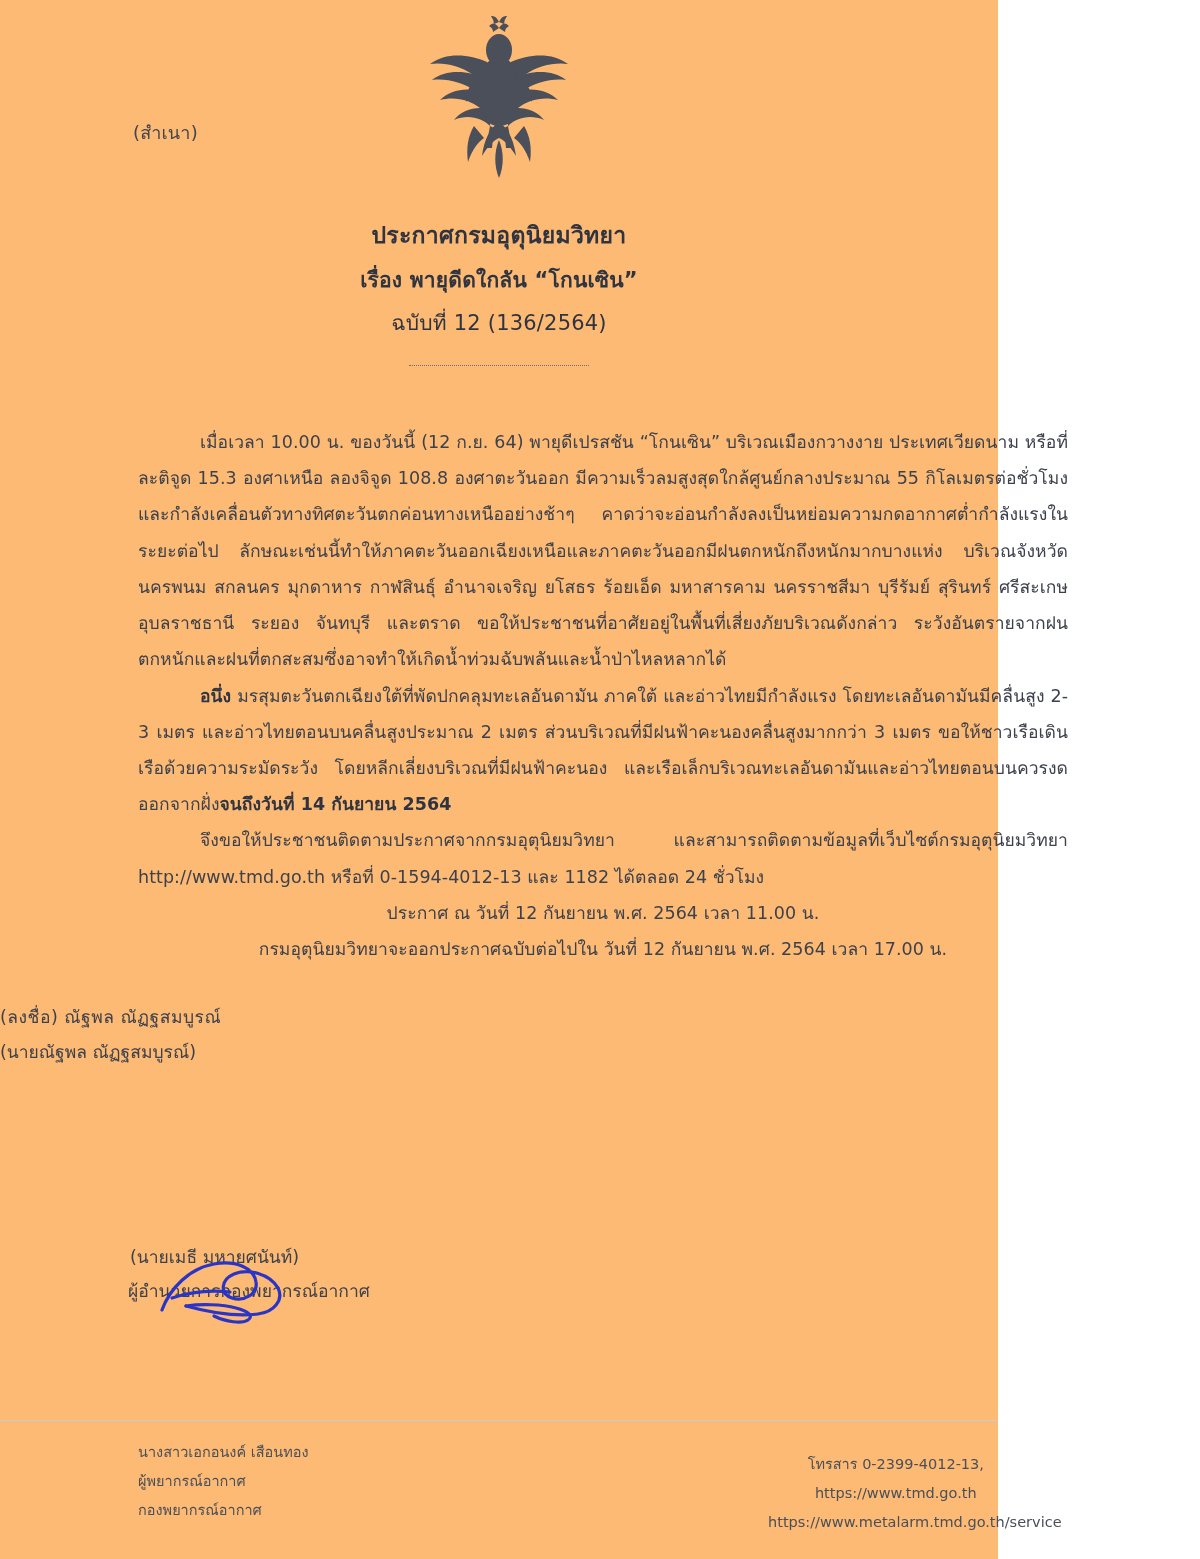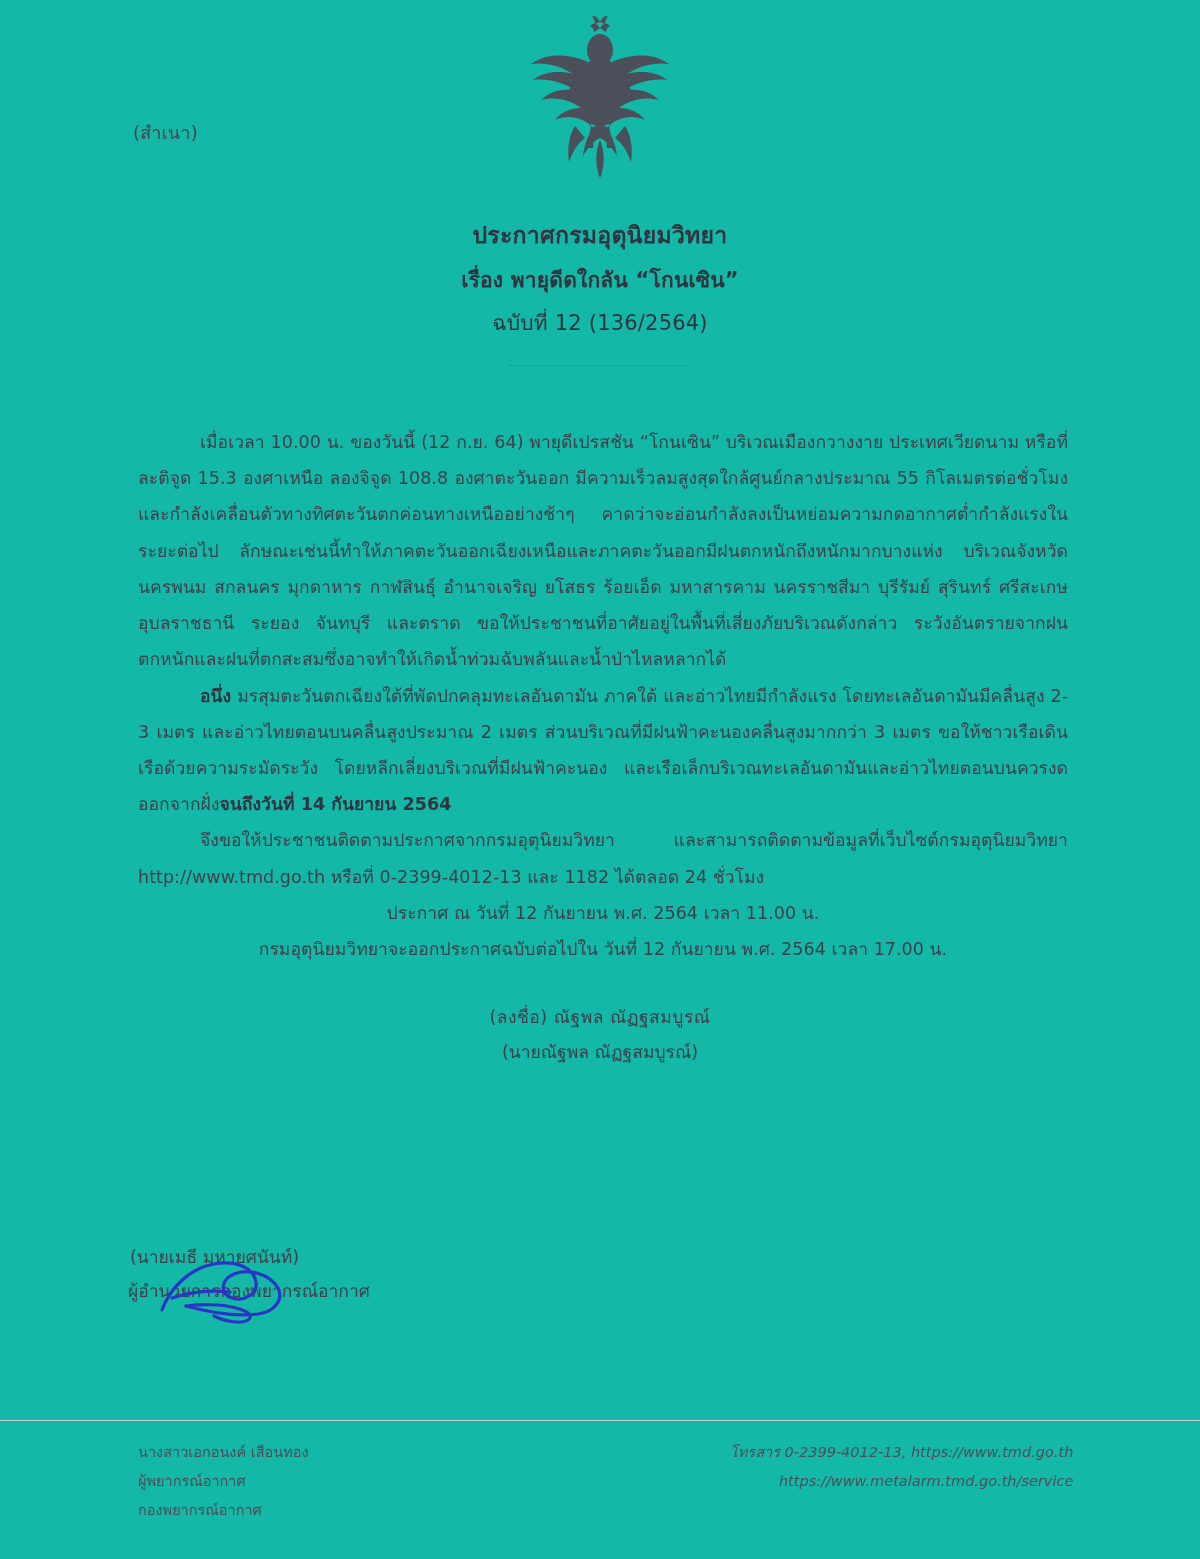--- a/index.html
+++ b/index.html
@@ -11,23 +11,23 @@
     width: 1200px;
     height: 1559px;
     position: relative;
     font-family: "DejaVu Sans", "Liberation Sans", sans-serif;
     color: #3a3f4b;
     overflow: hidden;
   }
   .page {
     position: absolute;
     top: 0; left: 0;
-    width: 1200px;
+    width: 998px;
     height: 1559px;
-    background: #14b8a6;
+    background: #fdba74;
   }
 
   
   .copy-mark {
     position: absolute;
     left: 133px;
     top: 118px;
     font-size: 18px;
     color: #40454f;
     letter-spacing: 0.2px;
@@ -97,21 +97,21 @@
 
   .center-line {
     text-align: center;
   }
 
   
   .signature {
     position: absolute;
     left: 0; right: 0;
     top: 1000px;
-    text-align: center;
+    text-align: left;
     font-size: 17.5px;
     line-height: 2.0;
     color: #3c414c;
   }
   .signature .sig-name { letter-spacing: 0.5px; }
 
   
   .certify {
     position: absolute;
     left: 128px;
@@ -153,23 +153,22 @@
     color: #4a4f59;
   }
   .footer-left {
     position: absolute;
     left: 138px;
     top: 0;
   }
   .footer-right {
     position: absolute;
     left: 730px;
-    top: 0;
-    text-align: right;
-    font-style: italic;
+    top: 12px;
+    text-align: center;
   }
   .footer-right .f2 {
     padding-left: 38px;
   }
 </style>
 </head>
 <body>
 
 <div class="page">
 
@@ -211,21 +210,21 @@
   <div class="heading">
     <div class="h1">ประกาศกรมอุตุนิยมวิทยา</div>
     <div class="h2">เรื่อง พายุดีดใกลัน “โกนเซิน”</div>
     <div class="h3">ฉบับที่ 12 (136/2564)</div>
     <div class="rule"></div>
   </div>
 
   <div class="body-text">
     <p><span class="indent"></span><span>เมื่อเวลา 10.00 น. ของวันนี้ (12 ก.ย. 64) พายุดีเปรสชัน “โกนเซิน” บริเวณเมืองกวางงาย ประเทศเวียดนาม หรือที่ละติจูด 15.3 องศาเหนือ ลองจิจูด 108.8 องศาตะวันออก มีความเร็วลมสูงสุดใกล้ศูนย์กลางประมาณ 55 กิโลเมตรต่อชั่วโมง และกำลังเคลื่อนตัวทางทิศตะวันตกค่อนทางเหนืออย่างช้าๆ คาดว่าจะอ่อนกำลังลงเป็นหย่อมความกดอากาศต่ำกำลังแรงในระยะต่อไป ลักษณะเช่นนี้ทำให้ภาคตะวันออกเฉียงเหนือและภาคตะวันออกมีฝนตกหนักถึงหนักมากบางแห่ง บริเวณจังหวัดนครพนม สกลนคร มุกดาหาร กาฬสินธุ์ อำนาจเจริญ ยโสธร ร้อยเอ็ด มหาสารคาม นครราชสีมา บุรีรัมย์ สุรินทร์ ศรีสะเกษ อุบลราชธานี ระยอง จันทบุรี และตราด ขอให้ประชาชนที่อาศัยอยู่ในพื้นที่เสี่ยงภัยบริเวณดังกล่าว ระวังอันตรายจากฝนตกหนักและฝนที่ตกสะสมซึ่งอาจทำให้เกิดน้ำท่วมฉับพลันและน้ำป่าไหลหลากได้</span></p>
     <p><span class="indent"></span><span class="b">อนึ่ง</span><span> มรสุมตะวันตกเฉียงใต้ที่พัดปกคลุมทะเลอันดามัน ภาคใต้ และอ่าวไทยมีกำลังแรง โดยทะเลอันดามันมีคลื่นสูง 2-3 เมตร และอ่าวไทยตอนบนคลื่นสูงประมาณ 2 เมตร ส่วนบริเวณที่มีฝนฟ้าคะนองคลื่นสูงมากกว่า 3 เมตร ขอให้ชาวเรือเดินเรือด้วยความระมัดระวัง โดยหลีกเลี่ยงบริเวณที่มีฝนฟ้าคะนอง และเรือเล็กบริเวณทะเลอันดามันและอ่าวไทยตอนบนควรงดออกจากฝั่ง</span><span class="b">จนถึงวันที่ 14 กันยายน 2564</span></p>
-    <p><span class="indent"></span><span>จึงขอให้ประชาชนติดตามประกาศจากกรมอุตุนิยมวิทยา และสามารถติดตามข้อมูลที่เว็บไซต์กรมอุตุนิยมวิทยา http://www.tmd.go.th หรือที่ 0-2399-4012-13 และ 1182 ได้ตลอด 24 ชั่วโมง</span></p>
+    <p><span class="indent"></span><span>จึงขอให้ประชาชนติดตามประกาศจากกรมอุตุนิยมวิทยา และสามารถติดตามข้อมูลที่เว็บไซต์กรมอุตุนิยมวิทยา http://www.tmd.go.th หรือที่ 0-1594-4012-13 และ 1182 ได้ตลอด 24 ชั่วโมง</span></p>
     <p class="center-line"><span>ประกาศ ณ วันที่ 12 กันยายน พ.ศ. 2564 เวลา 11.00 น.</span></p>
     <p class="center-line"><span>กรมอุตุนิยมวิทยาจะออกประกาศฉบับต่อไปใน วันที่ 12 กันยายน พ.ศ. 2564 เวลา 17.00 น.</span></p>
   </div>
 
   <div class="signature">
     <div class="sig-name">(ลงชื่อ)    ณัฐพล ณัฏฐสมบูรณ์</div>
     <div>(นายณัฐพล ณัฏฐสมบูรณ์)</div>
   </div>
 
   <div class="certify">

